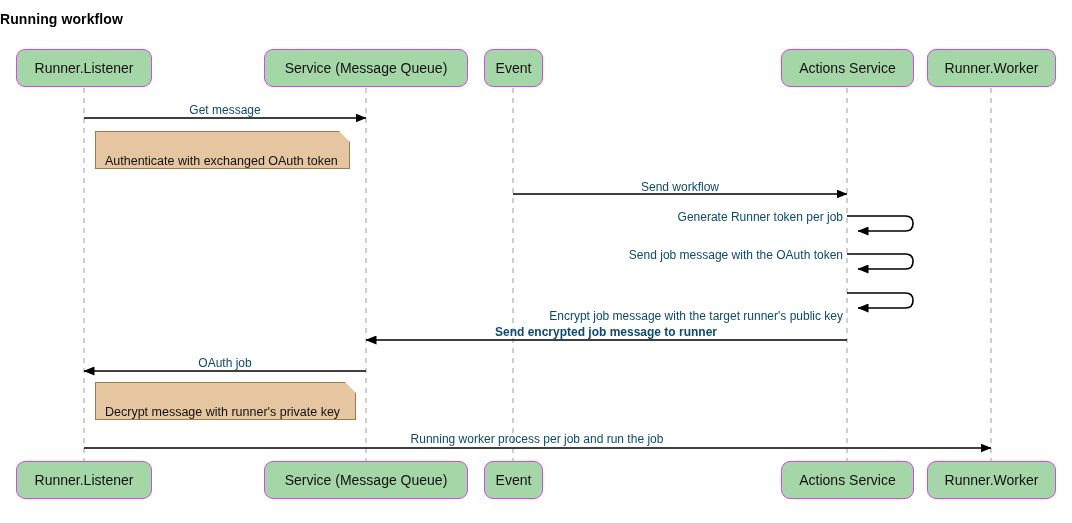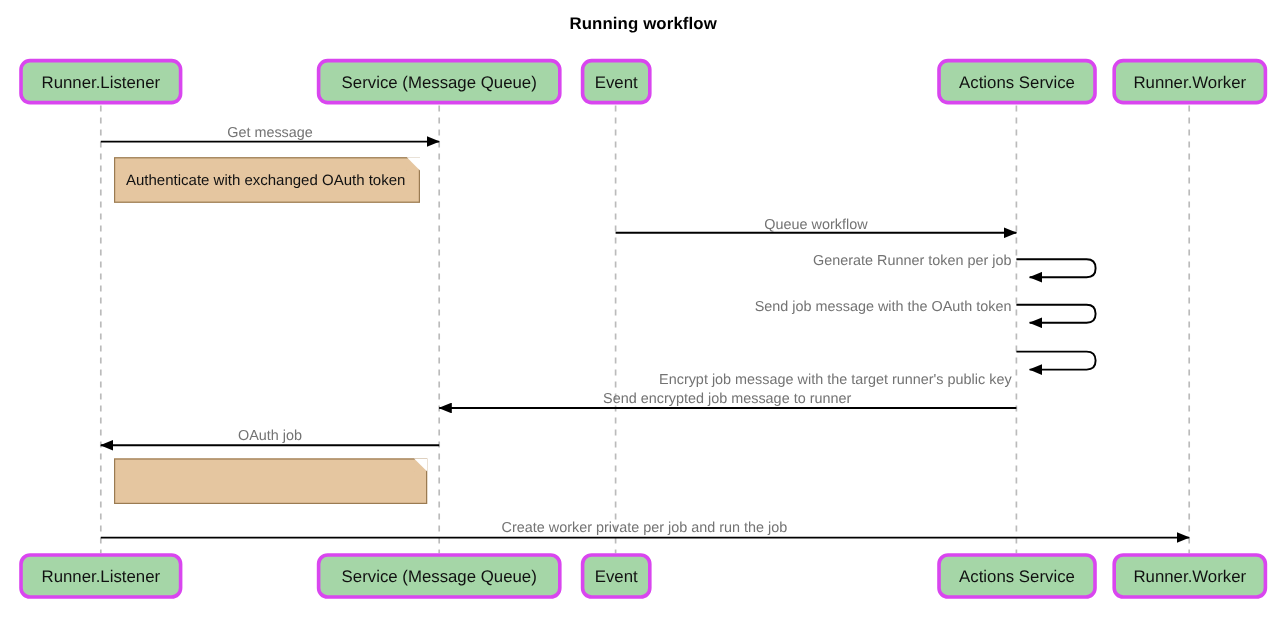--- a/index.html
+++ b/index.html
@@ -23,50 +23,50 @@
     left: 0;
     top: 0;
     width: 1072px;
     height: 523px;
   }
   .title {
     position: absolute;
     left: 0;
     top: 11px;
     width: 1072px;
-    text-align: center;
+    text-align: left;
     font-size: 14px;
     font-weight: bold;
     color: #000000;
     letter-spacing: 0.1px;
   }
   .participant {
     position: absolute;
     box-sizing: border-box;
     height: 38px;
     background: #a5d6a7;
-    border: 3px solid #d946ef;
+    border: 1px solid #d946ef;
     border-radius: 9px;
     display: flex;
     align-items: center;
     justify-content: center;
     font-size: 14px;
     color: #111111;
     white-space: nowrap;
     padding: 0 12px;
   }
   .note {
     position: absolute;
     box-sizing: border-box;
     background: #e5c6a0;
     border: 1px solid #9a7b52;
     font-size: 12.5px;
     color: #111111;
     display: flex;
-    align-items: center;
+    align-items: flex-end;
     white-space: nowrap;
     padding-left: 9px;
     padding-right: 9px;
   }
   .note-fold {
     position: absolute;
     right: -1px;
     top: -1px;
     width: 0;
     height: 0;
@@ -88,21 +88,21 @@
     top: -2px;
     width: 16px;
     height: 16px;
     border-bottom: 1px solid #9a7b52;
     transform: rotate(45deg);
     transform-origin: center;
   }
   .msg-label {
     position: absolute;
     font-size: 12px;
-    color: #737373;
+    color: #0c4a6e;
     white-space: nowrap;
     transform: translateX(-50%);
   }
   .msg-label.right-aligned {
     transform: translateX(-100%);
   }
 </style>
 </head>
 <body>
 
@@ -172,28 +172,29 @@
         <span>Runner.Worker</span>
       </div>
     </div>
   <div id="notes-layer">
       <div class="note" style="left: 95px; top: 131px; width: 255px; height: 38px;">
         <span>Authenticate with exchanged OAuth token</span>
         <div class="note-fold"></div>
         <div class="note-fold-edge"></div>
       </div>
       <div class="note" style="left: 95px; top: 382px; width: 261px; height: 38px;">
+        <span>Decrypt message with runner's private key</span>
         <div class="note-fold"></div>
         <div class="note-fold-edge"></div>
       </div>
     </div>
   <div id="labels-layer">
       <div class="msg-label" style="left: 225px; top: 103px;">Get message</div>
-      <div class="msg-label" style="left: 680px; top: 180px;">Queue workflow</div>
+      <div class="msg-label" style="left: 680px; top: 180px;">Send workflow</div>
       <div class="msg-label right-aligned" style="left: 843px; top: 210px;">Generate Runner token per job</div>
       <div class="msg-label right-aligned" style="left: 843px; top: 248px;">Send job message with the OAuth token</div>
       <div class="msg-label right-aligned" style="left: 843px; top: 287px; margin-top: 22px;">Encrypt job message with the target runner's public key</div>
-      <div class="msg-label" style="left: 606px; top: 325px;">Send encrypted job message to runner</div>
+      <div class="msg-label" style="left: 606px; top: 325px; font-weight: bold;">Send encrypted job message to runner</div>
       <div class="msg-label" style="left: 225px; top: 356px;">OAuth job</div>
-      <div class="msg-label" style="left: 537px; top: 432px;">Create worker private per job and run the job</div>
+      <div class="msg-label" style="left: 537px; top: 432px;">Running worker process per job and run the job</div>
     </div>
 
 </div>
 
 </body></html>

